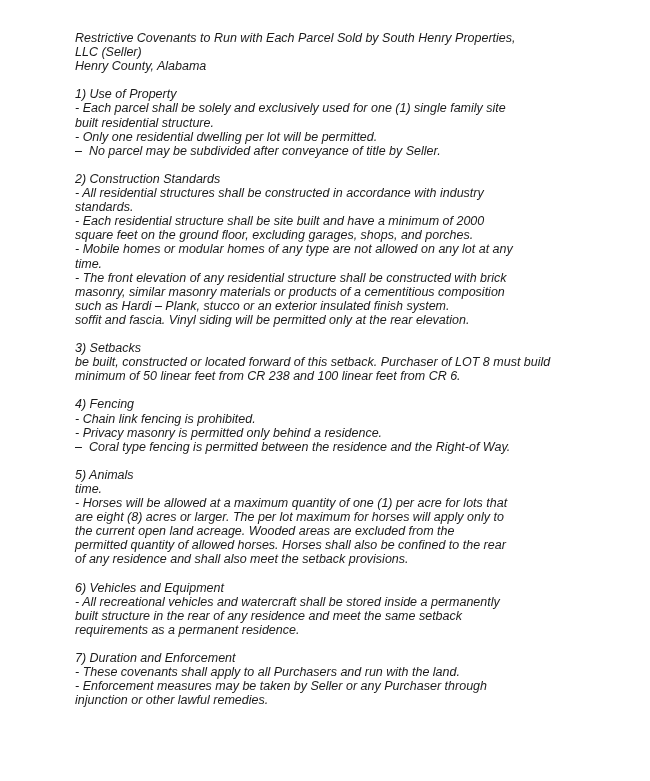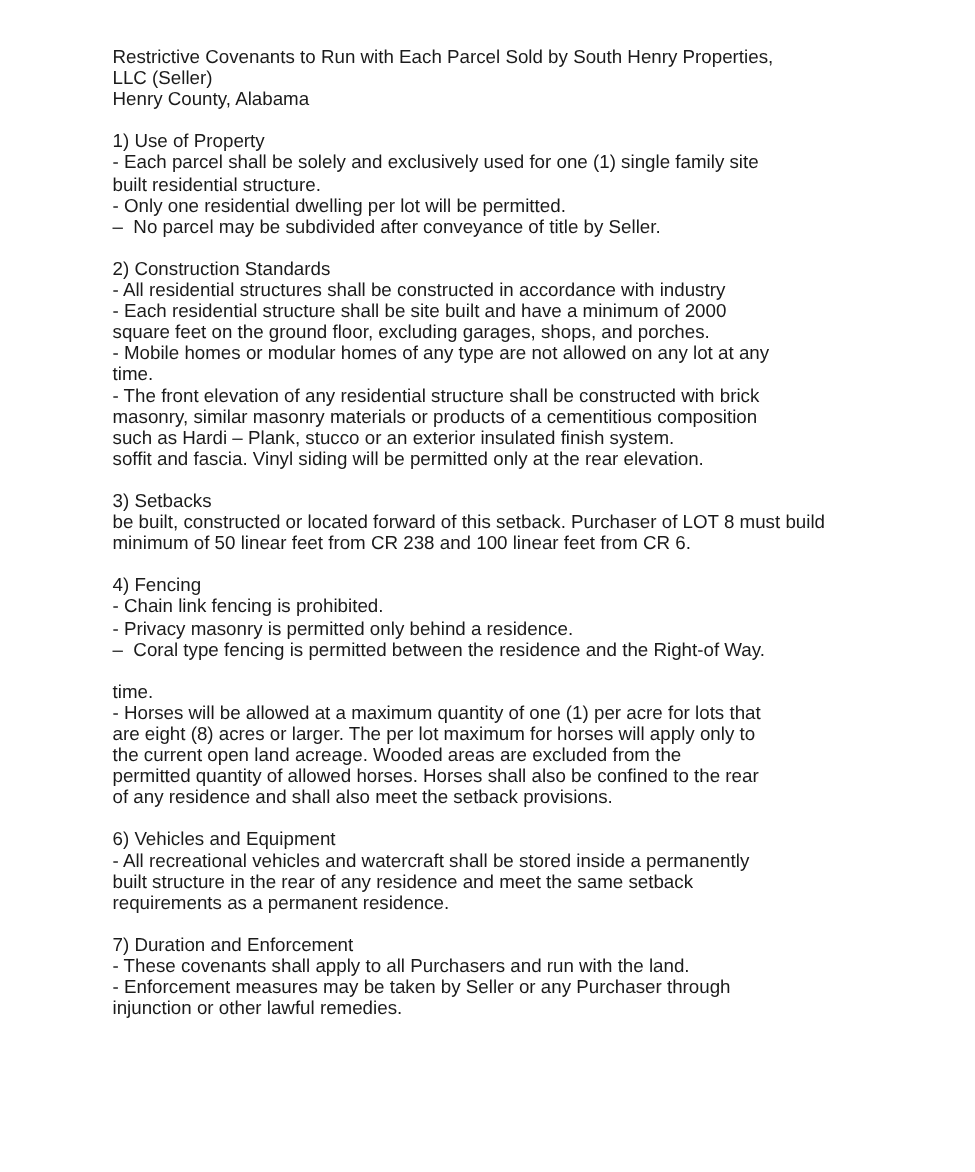--- a/index.html
+++ b/index.html
@@ -14,20 +14,21 @@
   }
   .doc {
     box-sizing: border-box;
     width: 650px;
     height: 781px;
     padding: 31px 20px 0 75px;
     font-family: "Liberation Sans", sans-serif;
     font-size: 12.5px;
     line-height: 14.1px;
     color: #1b1b1b;
+    font-style: italic;
     -webkit-font-smoothing: antialiased;
   }
   .line {
     white-space: pre;
   }
   .section {
     margin-top: 14.1px;
   }
 </style>
 </head>
@@ -45,20 +46,21 @@
     <div class="line">1) Use of Property</div>
     <div class="line">- Each parcel shall be solely and exclusively used for one (1) single family site</div>
     <div class="line">built residential structure.</div>
     <div class="line">- Only one residential dwelling per lot will be permitted.</div>
     <div class="line">–  No parcel may be subdivided after conveyance of title by Seller.</div>
   </div>
 
   <div class="section">
     <div class="line">2) Construction Standards</div>
     <div class="line">- All residential structures shall be constructed in accordance with industry</div>
+    <div class="line">standards.</div>
     <div class="line">- Each residential structure shall be site built and have a minimum of 2000</div>
     <div class="line">square feet on the ground floor, excluding garages, shops, and porches.</div>
     <div class="line">- Mobile homes or modular homes of any type are not allowed on any lot at any</div>
     <div class="line">time.</div>
     <div class="line">- The front elevation of any residential structure shall be constructed with brick</div>
     <div class="line">masonry, similar masonry materials or products of a cementitious composition</div>
     <div class="line">such as Hardi – Plank, stucco or an exterior insulated finish system.</div>
     <div class="line">soffit and fascia. Vinyl siding will be permitted only at the rear elevation.</div>
   </div>
 
@@ -69,20 +71,21 @@
   </div>
 
   <div class="section">
     <div class="line">4) Fencing</div>
     <div class="line">- Chain link fencing is prohibited.</div>
     <div class="line">- Privacy masonry is permitted only behind a residence.</div>
     <div class="line">–  Coral type fencing is permitted between the residence and the Right-of Way.</div>
   </div>
 
   <div class="section">
+    <div class="line">5) Animals</div>
     <div class="line">time.</div>
     <div class="line">- Horses will be allowed at a maximum quantity of one (1) per acre for lots that</div>
     <div class="line">are eight (8) acres or larger. The per lot maximum for horses will apply only to</div>
     <div class="line">the current open land acreage. Wooded areas are excluded from the</div>
     <div class="line">permitted quantity of allowed horses. Horses shall also be confined to the rear</div>
     <div class="line">of any residence and shall also meet the setback provisions.</div>
   </div>
 
   <div class="section">
     <div class="line">6) Vehicles and Equipment</div>

